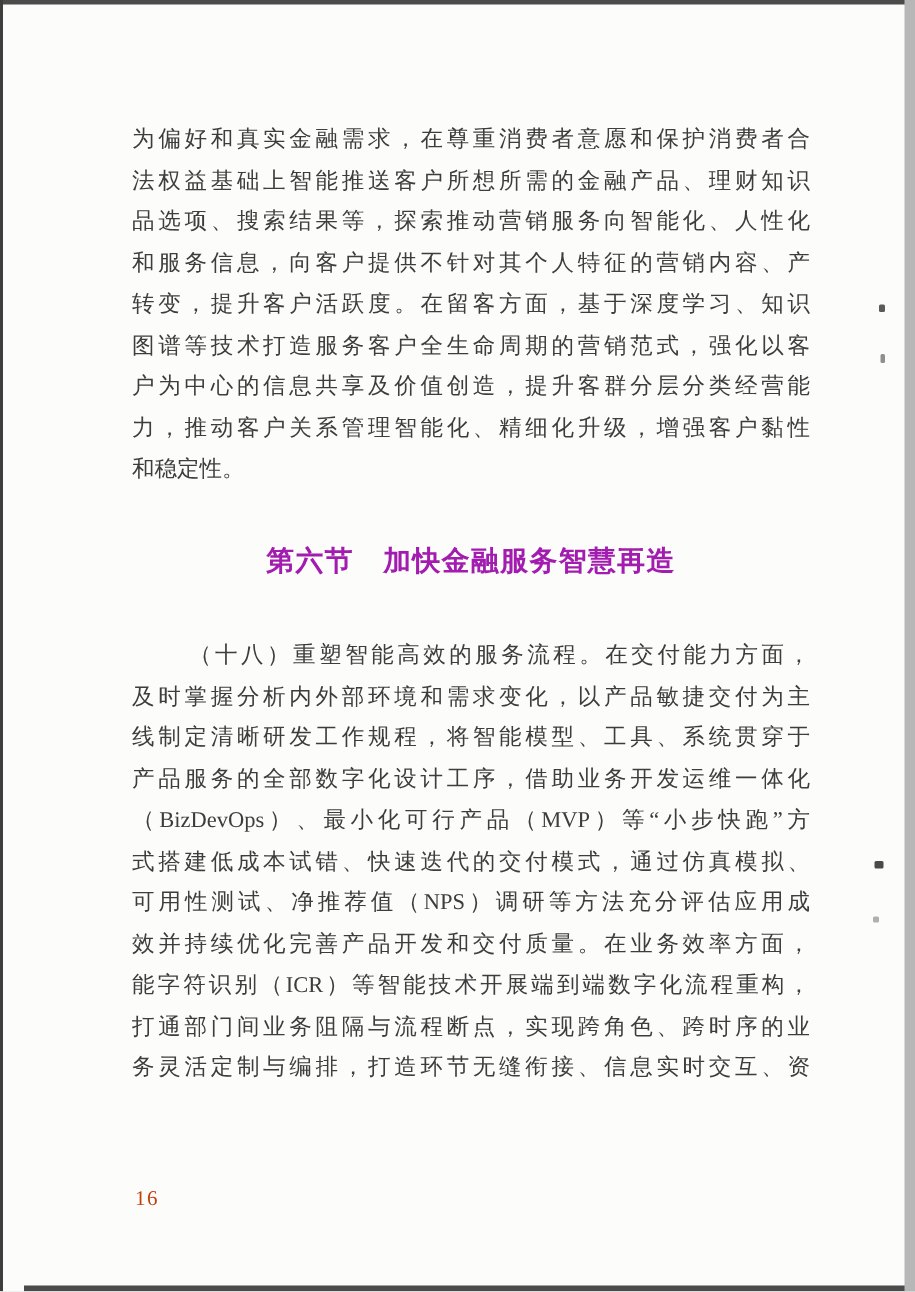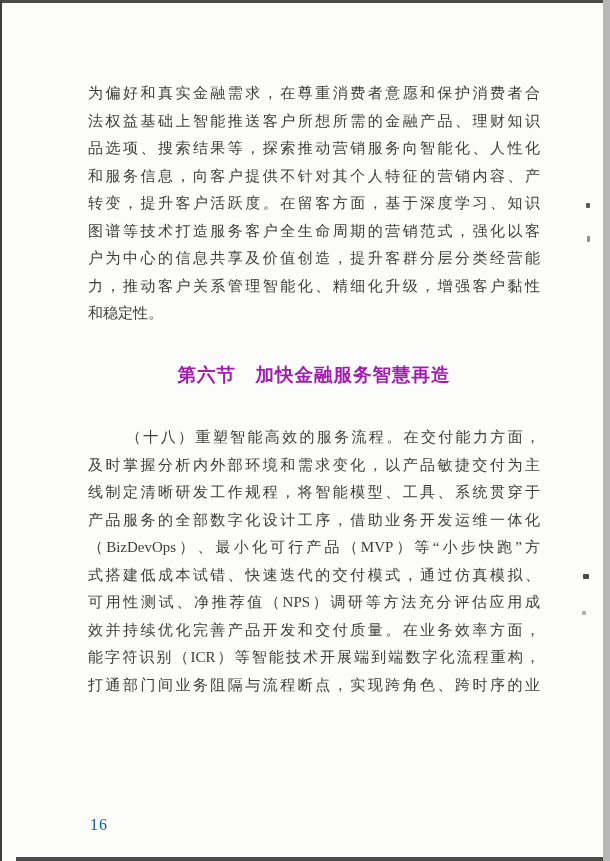--- a/index.html
+++ b/index.html
@@ -37,22 +37,22 @@
   }
   .line.last-short { text-align-last:left; }
   .line.indent { padding-left:38px; }
   .heading {
     position:absolute; left:88px; top:362px; width:452px;
     font-size:18.5px; font-weight:bold; letter-spacing:1px;
     text-align:center; color:#a21caf;
     line-height:26px;
   }
   .pageno {
-    position:absolute; left:90px; top:816px;
-    font-size:16px; color:#0369a1; letter-spacing:1px;
+    position:absolute; left:90px; top:792px;
+    font-size:14px; color:#c2410c; letter-spacing:1px;
   }
 </style>
 </head>
 <body>
 
 <div class="page">
 
   <div class="border-top"></div>
   <div class="border-left"></div>
   <div class="border-bottom"></div>
@@ -80,17 +80,18 @@
     <div class="line indent">（十八）重塑智能高效的服务流程。在交付能力方面，</div>
     <div class="line">及时掌握分析内外部环境和需求变化，以产品敏捷交付为主</div>
     <div class="line">线制定清晰研发工作规程，将智能模型、工具、系统贯穿于</div>
     <div class="line">产品服务的全部数字化设计工序，借助业务开发运维一体化</div>
     <div class="line">（BizDevOps）、最小化可行产品（MVP）等“小步快跑”方</div>
     <div class="line">式搭建低成本试错、快速迭代的交付模式，通过仿真模拟、</div>
     <div class="line">可用性测试、净推荐值（NPS）调研等方法充分评估应用成</div>
     <div class="line">效并持续优化完善产品开发和交付质量。在业务效率方面，</div>
     <div class="line">能字符识别（ICR）等智能技术开展端到端数字化流程重构，</div>
     <div class="line">打通部门间业务阻隔与流程断点，实现跨角色、跨时序的业</div>
+    <div class="line">务灵活定制与编排，打造环节无缝衔接、信息实时交互、资</div>
   </div>
 
   <div class="pageno">16</div>
 
 </div>
 
 </body></html>

